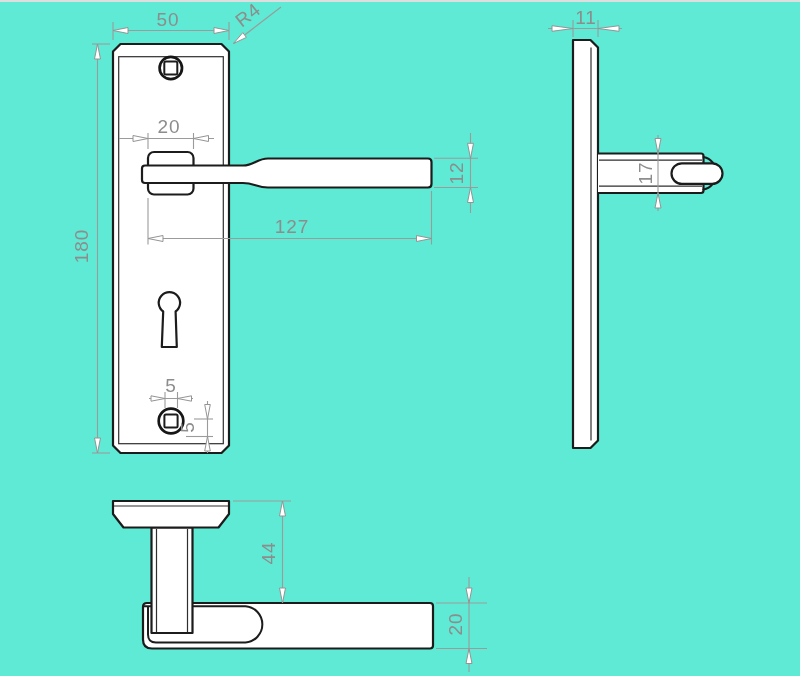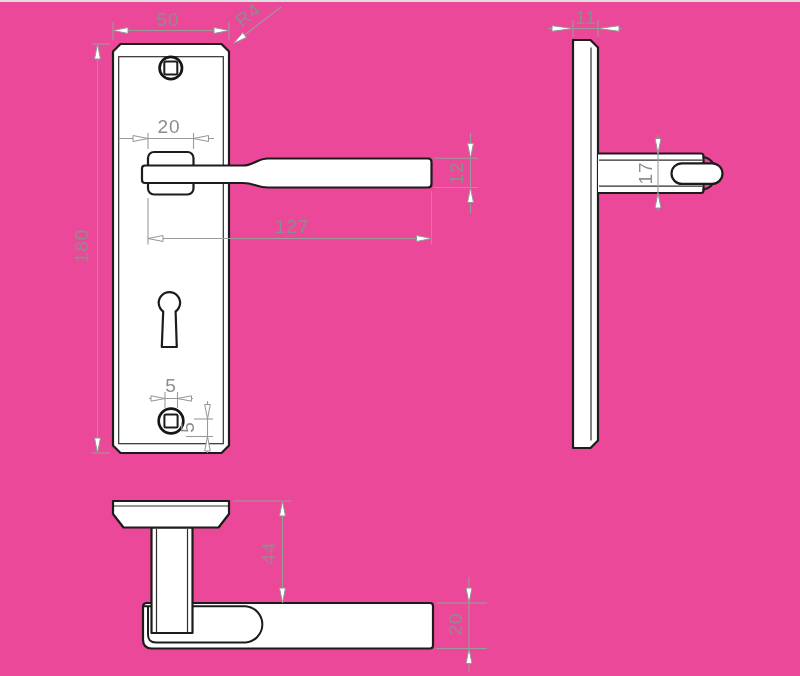--- a/index.html
+++ b/index.html
@@ -1,20 +1,20 @@
 <!DOCTYPE html>
 <html><head>
 <meta charset="utf-8">
 <style>
   html, body { margin: 0; padding: 0; background: #ffffff; }
   .stage {
     position: relative;
     width: 800px;
     height: 676px;
-    background: #ec4899;
+    background: #5eead4;
     overflow: hidden;
     font-family: "Liberation Sans", sans-serif;
   }
   .top-edge {
     position: absolute; top: 0; left: 0; width: 100%; height: 2px;
     background: #dedede;
   }
   svg { position: absolute; top: 0; left: 0; }
   
   .geo   { stroke: #1c1c1c; stroke-width: 2.2; fill: none; stroke-linejoin: round; stroke-linecap: round; }

